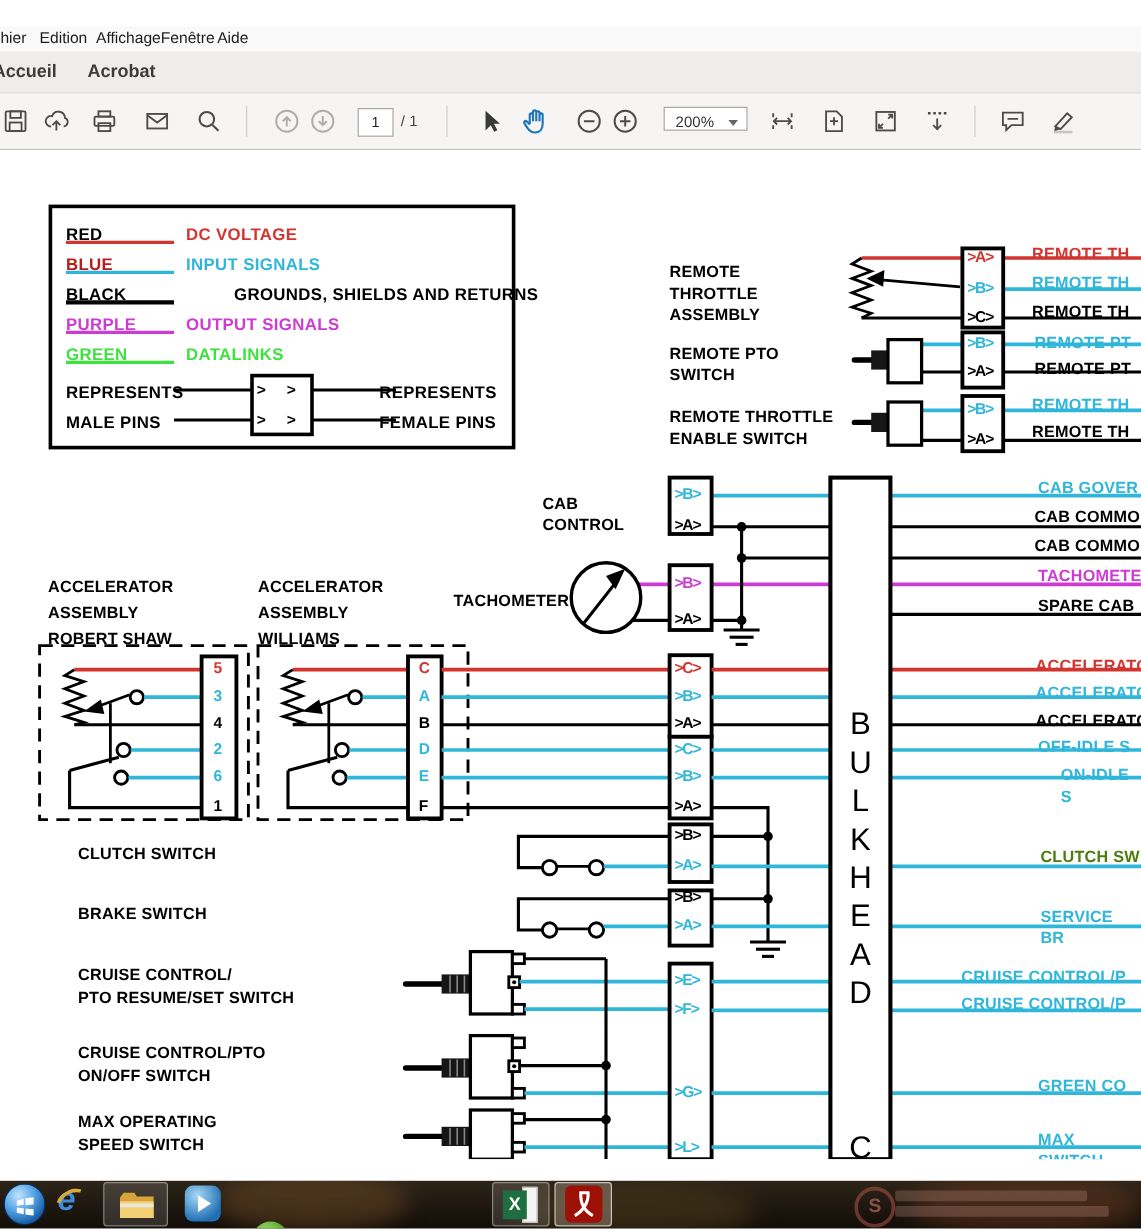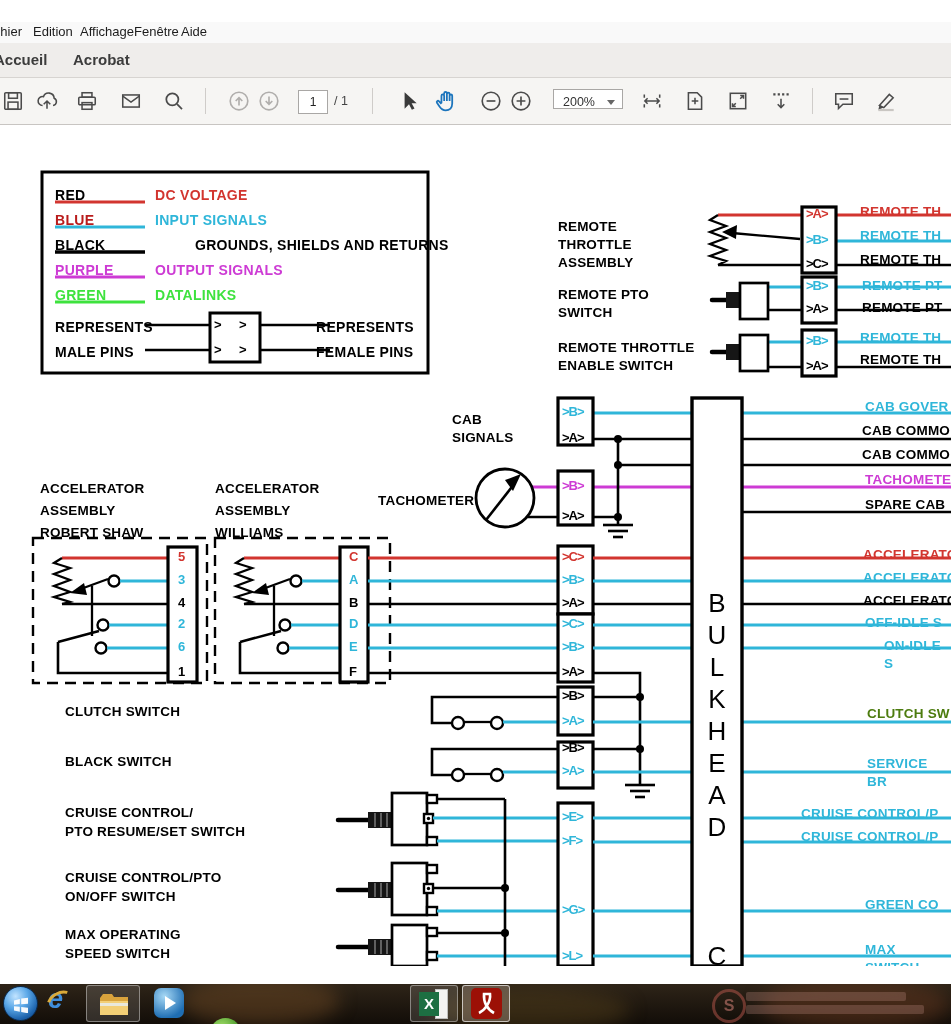--- a/index.html
+++ b/index.html
@@ -386,30 +386,30 @@
         <div class="dlabel pin" style="left: 214px; top: 218px;">&gt;</div>
         <div class="dlabel pin" style="left: 239px; top: 218px;">&gt;</div>
         <div class="dlabel comp" style="left: 558px; top: 93px;">REMOTE
 THROTTLE
 ASSEMBLY</div>
         <div class="dlabel comp" style="left: 558px; top: 161px;">REMOTE PTO
 SWITCH</div>
         <div class="dlabel comp" style="left: 558px; top: 214px;">REMOTE THROTTLE
 ENABLE SWITCH</div>
         <div class="dlabel comp" style="left: 452px; top: 286px;">CAB
-SIGNALS</div>
+CONTROL</div>
         <div class="dlabel comp" style="left: 378px; top: 367px;">TACHOMETER</div>
         <div class="dlabel comp" style="left: 40px; top: 353px; line-height: 22px;">ACCELERATOR
 ASSEMBLY
 ROBERT  SHAW</div>
         <div class="dlabel comp" style="left: 215px; top: 353px; line-height: 22px;">ACCELERATOR
 ASSEMBLY
 WILLIAMS</div>
         <div class="dlabel comp" style="left: 65px; top: 578px;">CLUTCH SWITCH</div>
-        <div class="dlabel comp" style="left: 65px; top: 628px;">BLACK SWITCH</div>
+        <div class="dlabel comp" style="left: 65px; top: 628px;">BRAKE SWITCH</div>
         <div class="dlabel comp" style="left: 65px; top: 678px; line-height: 19px;">CRUISE CONTROL/
 PTO RESUME/SET SWITCH</div>
         <div class="dlabel comp" style="left: 65px; top: 743px; line-height: 19px;">CRUISE CONTROL/PTO
 ON/OFF SWITCH</div>
         <div class="dlabel comp" style="left: 65px; top: 800px; line-height: 19px;">MAX OPERATING
 SPEED SWITCH</div>
         <div class="dlabel comp" style="left: 860px; top: 78px; color: rgb(210, 53, 47);">REMOTE TH</div>
         <div class="dlabel comp" style="left: 860px; top: 102px; color: rgb(47, 182, 217);">REMOTE TH</div>
         <div class="dlabel comp" style="left: 860px; top: 126px;">REMOTE TH</div>
         <div class="dlabel comp" style="left: 862px; top: 152px; color: rgb(47, 182, 217);">REMOTE PT</div>

